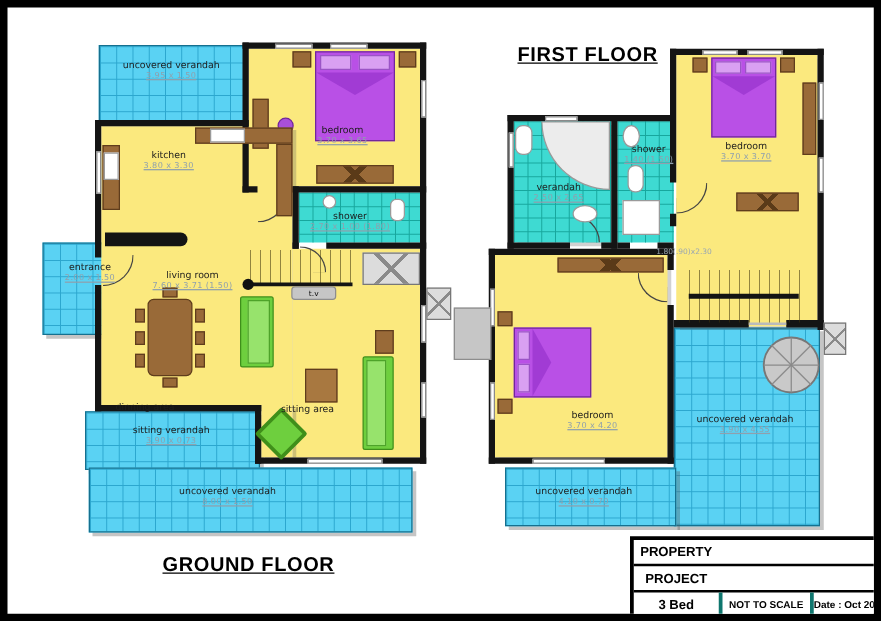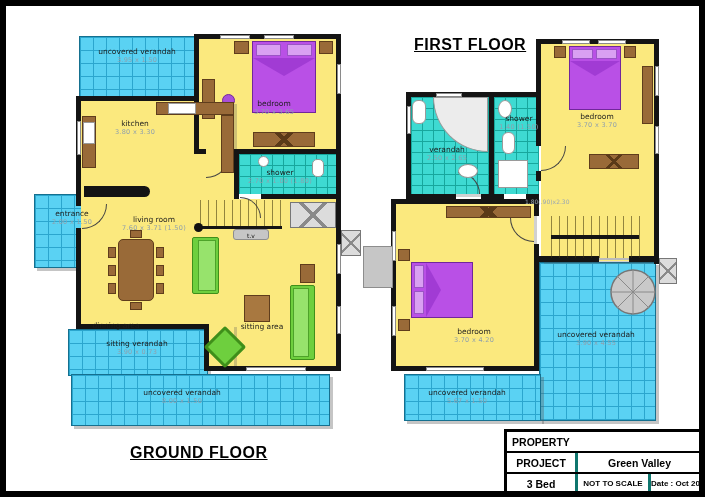--- a/index.html
+++ b/index.html
@@ -31,21 +31,21 @@
   .white{background:#fff;border:1px solid #9a9a9a;box-sizing:border-box;}
   .bed{background:#b950e6;border:1px solid #71279b;box-sizing:border-box;}
   .pil{background:#d9a0f2;border:1px solid #9b54c6;box-sizing:border-box;}
   .sofa{background:#6ecf3e;border:1px solid #3f8f1a;border-radius:2px;box-sizing:border-box;}
   .sofain{background:#97e36c;border:1px solid #4ea32a;box-sizing:border-box;}
   .stairs{background-image:repeating-linear-gradient(90deg,rgba(60,50,10,.55) 0 1px,transparent 1px 8px);}
   .arc{border-style:solid;border-color:#444;background:transparent;box-sizing:border-box;}
   
   .label{position:absolute;transform:translate(-50%,-50%);text-align:center;white-space:nowrap;line-height:1.25;}
   .nm{display:block;font-size:7.5px;color:#1d1d1d;}
-  .dm{display:block;font-size:6.5px;color:#8fa0ad;letter-spacing:.3px;}
+  .dm{display:block;font-size:6.5px;color:#8fa0ad;letter-spacing:.3px;text-decoration:underline;}
   .floor-title{position:absolute;font-family:"Liberation Sans",sans-serif;font-weight:bold;
                font-size:16px;color:#000;text-decoration:underline;letter-spacing:.5px;white-space:nowrap;}
   .tvtxt{position:absolute;font-size:6px;color:#101010;transform:translate(-50%,-50%);white-space:nowrap;}
   .note{position:absolute;font-size:6px;color:#9aa7b2;white-space:nowrap;}
   
   #tblock{position:absolute;left:498px;top:423px;width:200px;height:67px;border:3px solid #000;
           box-sizing:border-box;display:flex;flex-direction:column;background:#fff;
           font-family:"Liberation Sans",sans-serif;font-weight:bold;color:#000;}
   .tbrow{flex:1;display:flex;border-bottom:2px solid #000;}
   .tbrow:last-child{border-bottom:none;}
@@ -168,21 +168,21 @@
     <span class="nm">entrance</span>
     <span class="dm">2.00 x 1.50</span>
   </div>
   <div class="label" style="left:148px;top:218px">
     <span class="nm">living room</span>
     <span class="dm">7.60 x 3.71 (1.50)</span>
   </div>
   <div class="label" style="left:110px;top:320px">
     <span class="nm">dinning area</span>
   </div>
-  <div class="label" style="left:256px;top:321px">
+  <div class="label" style="left:240px;top:321px">
     <span class="nm">sitting area</span>
   </div>
   <div class="label" style="left:131px;top:342px">
     <span class="nm">sitting verandah</span>
     <span class="dm">3.90 x 0.73</span>
   </div>
   <div class="label" style="left:176px;top:391px">
     <span class="nm">uncovered verandah</span>
     <span class="dm">8.00 x 1.50</span>
   </div>
@@ -294,30 +294,29 @@
   <div class="label" style="left:468px;top:330px">
     <span class="nm">bedroom</span>
     <span class="dm">3.70 x 4.20</span>
   </div>
   <div class="label" style="left:590px;top:333px">
     <span class="nm">uncovered verandah</span>
     <span class="dm">3.90 x 4.55</span>
   </div>
   <div class="label" style="left:461px;top:391px">
     <span class="nm">uncovered verandah</span>
-    <span class="dm">5.67 x 1.50</span>
+    <span class="dm">4.10 x 0.70</span>
   </div>
 
   <div id="tblock">
     <div class="tbrow">
       <div class="tbcell c1">PROPERTY</div>
     </div>
     <div class="tbrow">
       <div class="tbcell c1">PROJECT</div>
-      <div class="tbcell c2">Green Valley</div>
     </div>
     <div class="tbrow">
       <div class="tbcell c1">3 Bed</div>
       <div class="tbcell c2s">NOT TO SCALE</div>
       <div class="tbcell c3">Date : Oct 2011</div>
     </div>
   </div>
 
 </div>
 

